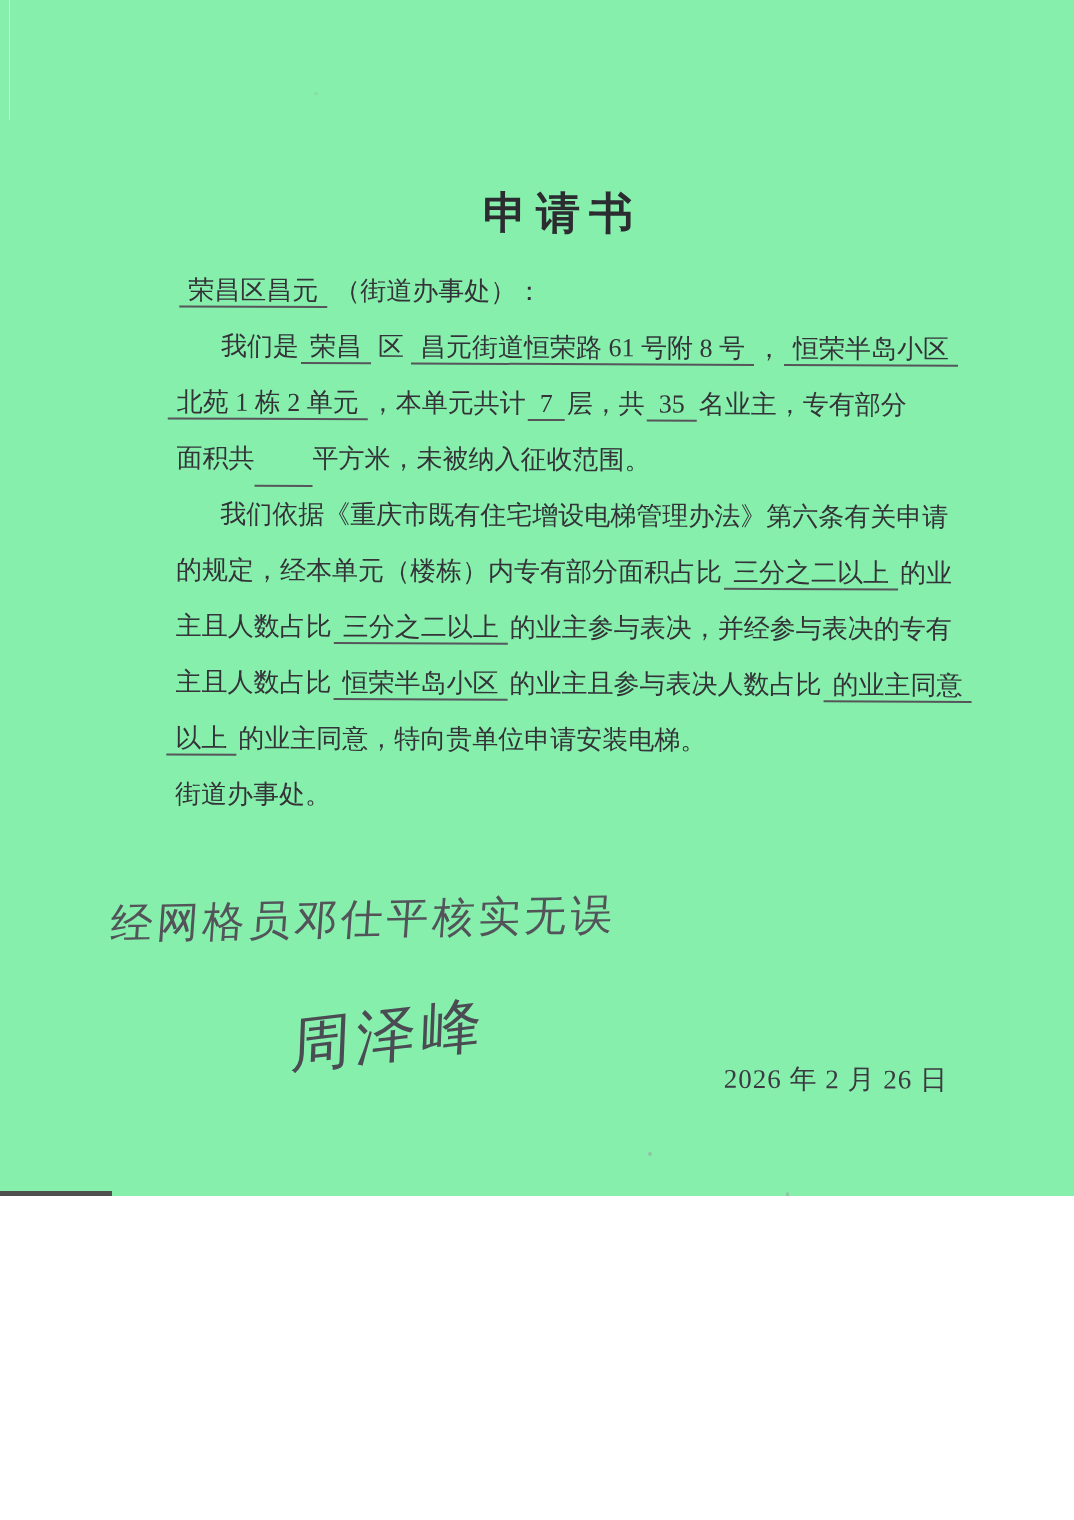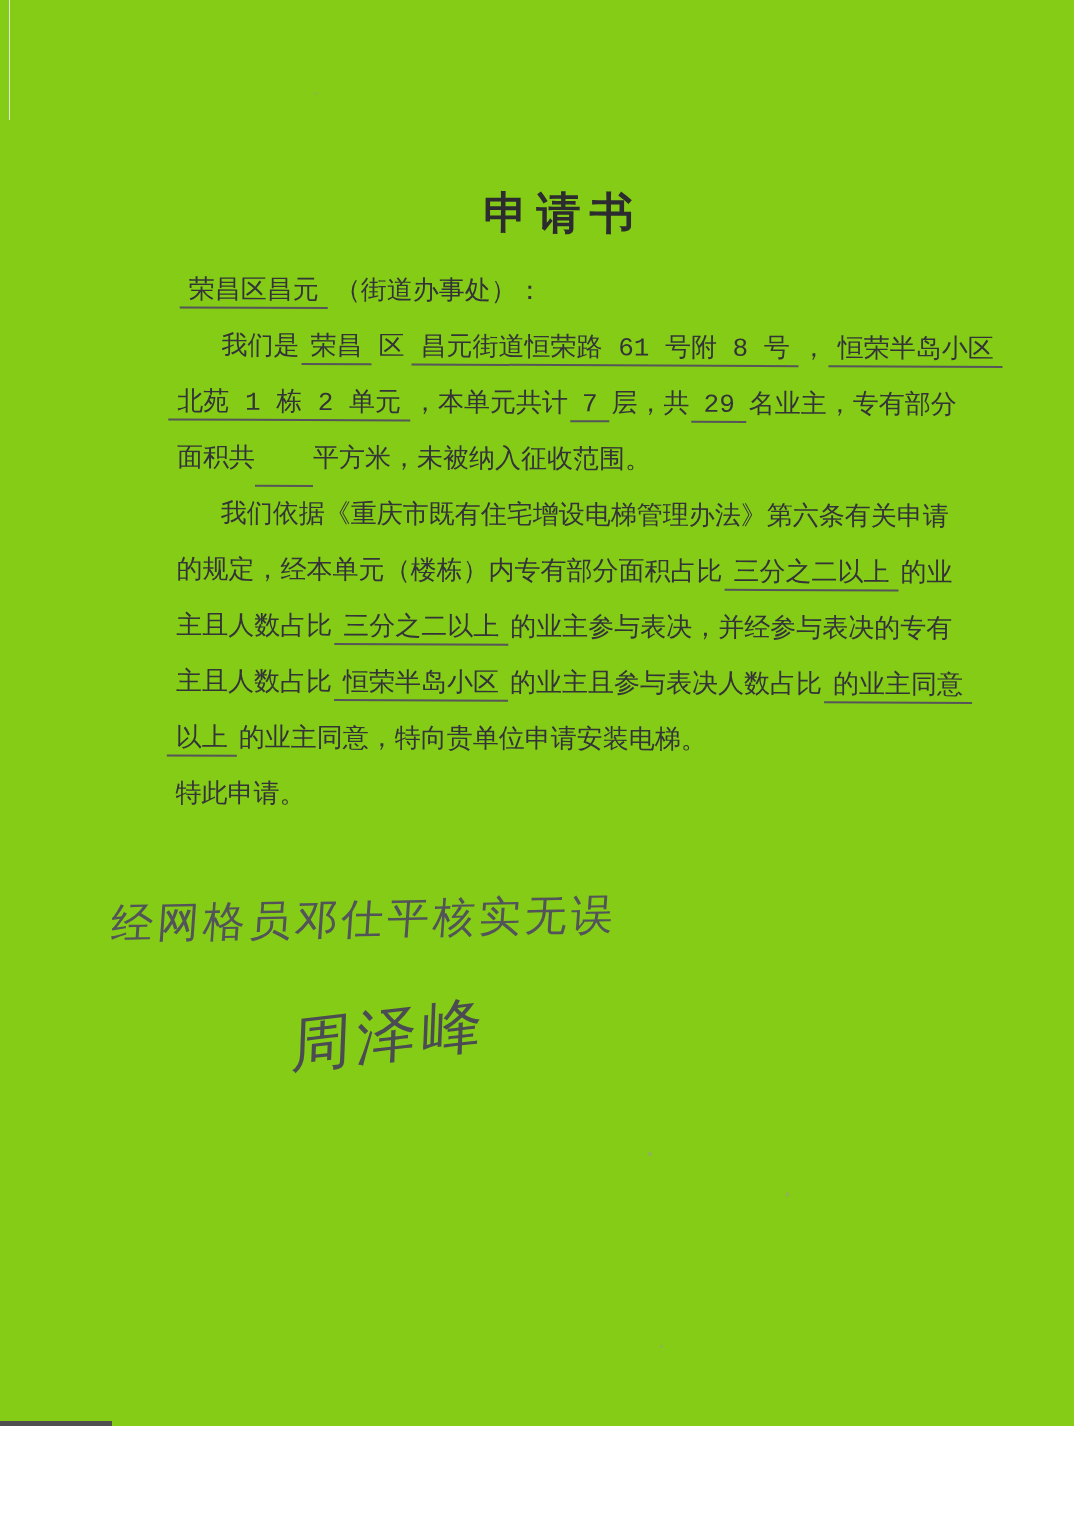--- a/index.html
+++ b/index.html
@@ -3,24 +3,24 @@
 <meta charset="utf-8">
 <style>
   html, body {
     margin: 0;
     padding: 0;
     background: #ffffff;
   }
   .page {
     position: relative;
     width: 1074px;
-    height: 1426px;
-    background: #84cc16;
+    height: 1196px;
+    background: #86efac;
     overflow: hidden;
-    font-family: Liberation Mono, monospace;
+    font-family: Liberation Serif, serif;
     color: #333338;
   }
   .tilt {
     position: absolute;
     inset: 0;
     transform: rotate(0.25deg);
   }
   .doc-title {
     position: absolute;
     top: 184px;
@@ -132,21 +132,21 @@
 
       <div class="line">
         <span class="u">荣昌区昌元</span><span class="gap">（街道办事处）：</span>
       </div>
 
       <div class="line indent">
         <span>我们是</span><span class="u">荣昌</span><span class="gap">区</span><span class="u">昌元街道恒荣路 61 号附 8 号</span><span>，</span><span class="u">恒荣半岛小区</span>
       </div>
 
       <div class="line">
-        <span class="u" style="margin-left:-9px">北苑 1 栋 2 单元</span><span>，本单元共计</span><span class="u-tight">7</span><span>层，共</span><span class="u-tight">29</span><span>名业主，专有部分</span>
+        <span class="u" style="margin-left:-9px">北苑 1 栋 2 单元</span><span>，本单元共计</span><span class="u-tight">7</span><span>层，共</span><span class="u-tight">35</span><span>名业主，专有部分</span>
       </div>
 
       <div class="line">
         <span>面积共</span><span class="blank"></span><span>平方米，未被纳入征收范围。</span>
       </div>
 
       <div class="line indent">
         <span>我们依据《重庆市既有住宅增设电梯管理办法》第六条有关申请</span>
       </div>
 
@@ -160,29 +160,30 @@
 
       <div class="line">
         <span>主且人数占比</span><span class="u">恒荣半岛小区</span><span>的业主且参与表决人数占比</span><span class="u">的业主同意</span>
       </div>
 
       <div class="line">
         <span class="u" style="margin-left:-9px">以上</span><span>的业主同意，特向贵单位申请安装电梯。</span>
       </div>
 
       <div class="line">
-        <span>特此申请。</span>
+        <span>街道办事处。</span>
       </div>
 
     </div>
 
     <div class="handwriting-note">经网格员邓仕平核实无误</div>
 
     <div class="handwriting-signature">周泽峰</div>
 
+    <div class="doc-date">2026 年 2 月 26 日</div>
 
   </div>
 
   <div class="speck s1"></div>
   <div class="speck s2"></div>
   <div class="speck s3"></div>
   <div class="speck s4"></div>
   <div class="bottom-strip"></div>
 </div>
 

